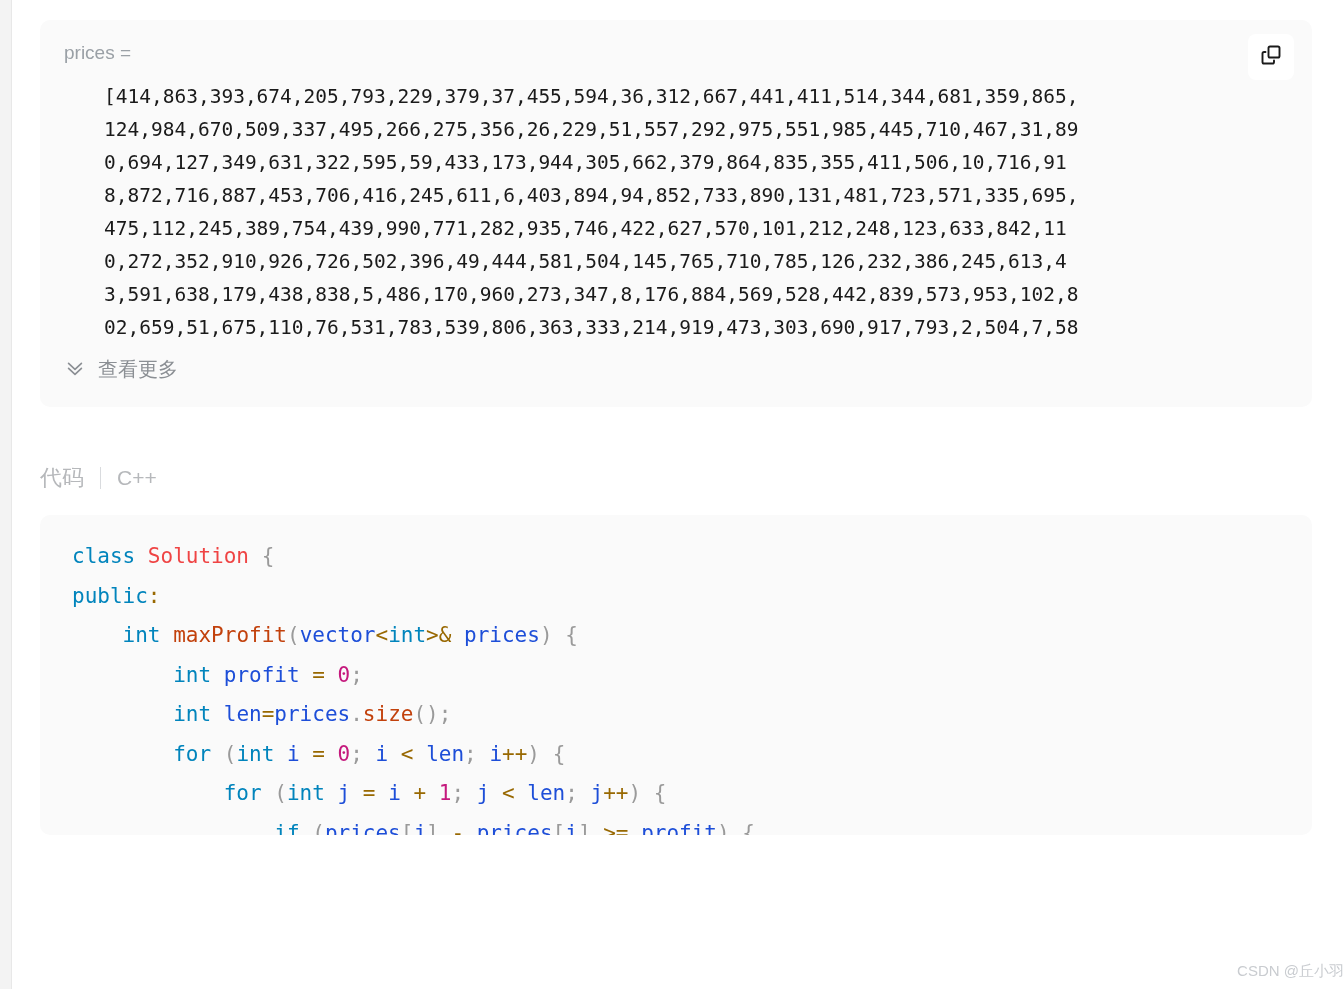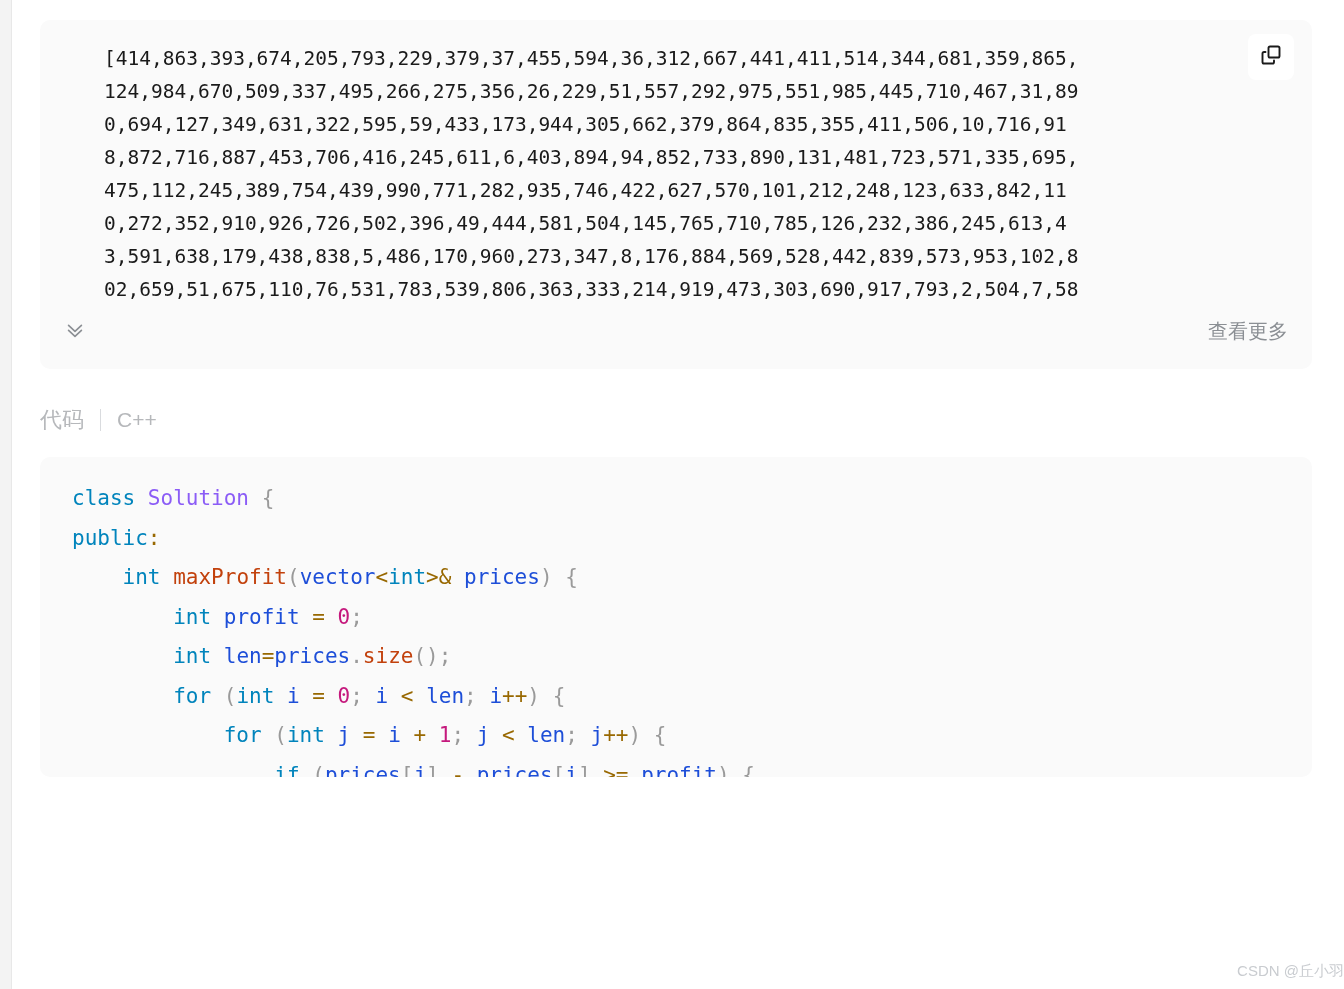--- a/index.html
+++ b/index.html
@@ -102,32 +102,32 @@
     line-height: 33px;
     color: #1a1a1a;
     white-space: pre;
     letter-spacing: 0px;
     margin-left: 40px;
   }
   .view-more {
     margin-top: 12px;
     display: flex;
     align-items: center;
-    justify-content: space-between;
+    justify-content: flex-start;
     gap: 12px;
     font-size: 20px;
     color: #8b8f94;
     padding-bottom: 14px;
     cursor: pointer;
   }
   .chev-dbl { display: block; }
 
   
   .code-head {
-    margin-top: 36px;
+    margin-top: 56px;
     display: flex;
     align-items: center;
     gap: 16px;
     font-size: 22px;
     color: #b6b8bb;
   }
   .code-head .divider {
     width: 1px; height: 22px; background: #d9dbde; display: inline-block;
   }
   .code-head .lang { color: #b6b8bb; font-size: 21px; }
@@ -142,21 +142,21 @@
   }
   .code-lines {
     font-family: "DejaVu Sans Mono", monospace;
     font-size: 21px;
     line-height: 39.5px;
     white-space: pre;
     padding-left: 32px;
     color: #383a42;
   }
   .tk-kw  { color: #0184bc; }
-  .tk-ty  { color: #8b5cf6; }
+  .tk-ty  { color: #ef4444; }
   .tk-pln { color: #1d4ed8; }
   .tk-pun { color: #9a9a9a; }
   .tk-op  { color: #986801; }
   .tk-num { color: #c5197d; }
   .tk-fn  { color: #c2410c; }
 
   
   .watermark {
     position: absolute;
     right: 0; bottom: 8px;
@@ -170,20 +170,21 @@
 
 <div id="page">
 
   <div class="edge-strip"></div>
 
   <div class="content">
 
 
 
     <div class="input-panel">
+      <div class="var-name">prices =</div>
 
       <div class="copy-btn">
         <span>
           <svg width="24" height="24" viewBox="0 0 24 24" fill="none" stroke="#1a1a1a" stroke-width="1.9" stroke-linecap="round" stroke-linejoin="round">
             <rect x="9.5" y="3.5" width="11" height="11" rx="1.6"></rect>
             <path d="M15 17.5v1.4a1.6 1.6 0 0 1-1.6 1.6H5.1A1.6 1.6 0 0 1 3.5 18.9v-8.3A1.6 1.6 0 0 1 5.1 9h1.4"></path>
           </svg>
         </span>
       </div>
 

